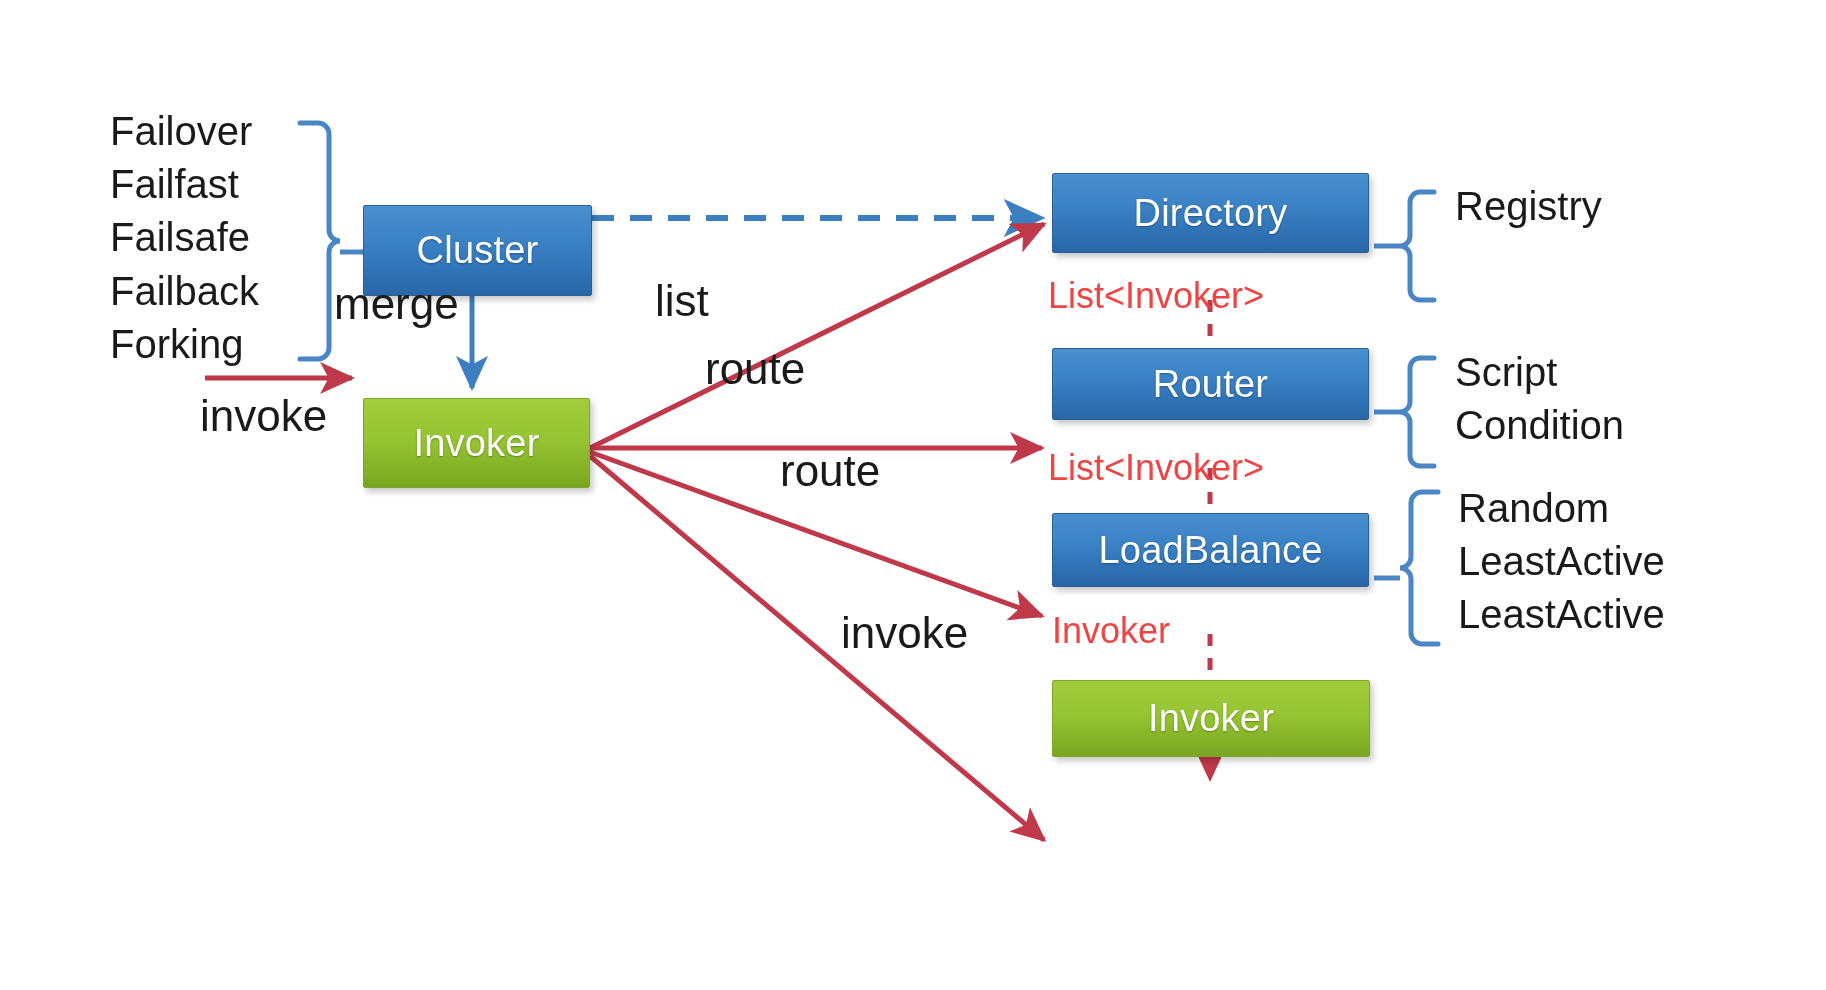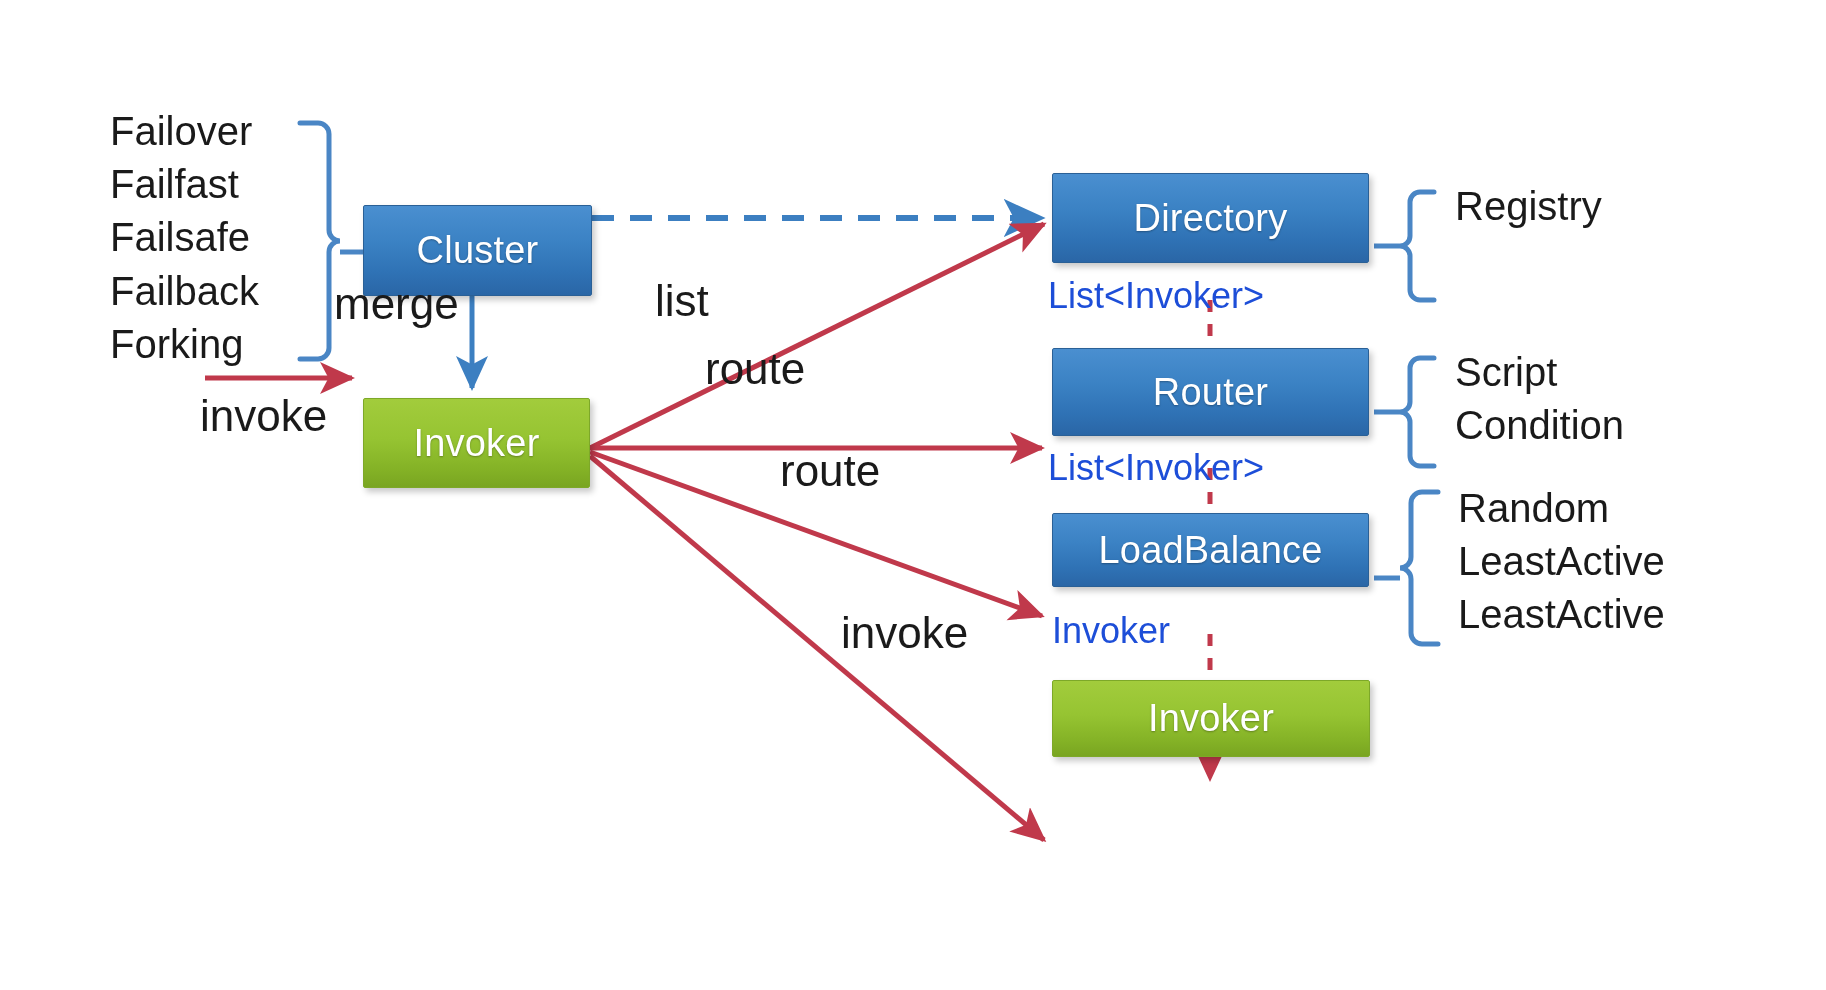--- a/index.html
+++ b/index.html
@@ -44,21 +44,21 @@
     border: 1px solid #7da828;
   }
   .edge-label {
     position: absolute;
     color: #1a1a1a;
     font-size: 44px;
     white-space: nowrap;
   }
   .list-text {
     position: absolute;
-    color: #1d4ed8;
+    color: #ef4444;
     font-size: 36px;
     white-space: nowrap;
   }
   .brace-list {
     position: absolute;
     color: #1a1a1a;
     font-size: 40px;
     line-height: 1.33;
     white-space: nowrap;
   }
@@ -128,25 +128,25 @@
   </svg>
 
   <div class="node blue" style="left:363px; top:205px; width:229px; height:91px;">
     <span>Cluster</span>
   </div>
 
   <div class="node green" style="left:363px; top:398px; width:227px; height:90px;">
     <span>Invoker</span>
   </div>
 
-  <div class="node blue" style="left:1052px; top:173px; width:317px; height:90px;">
+  <div class="node blue" style="left:1052px; top:173px; width:317px; height:80px;">
     <span>Directory</span>
   </div>
 
-  <div class="node blue" style="left:1052px; top:348px; width:317px; height:88px;">
+  <div class="node blue" style="left:1052px; top:348px; width:317px; height:72px;">
     <span>Router</span>
   </div>
 
   <div class="node blue" style="left:1052px; top:513px; width:317px; height:74px;align-items:center;">
     <span>LoadBalance</span>
   </div>
 
   <div class="node green" style="left:1052px; top:680px; width:318px; height:77px;">
     <span>Invoker</span>
   </div>

